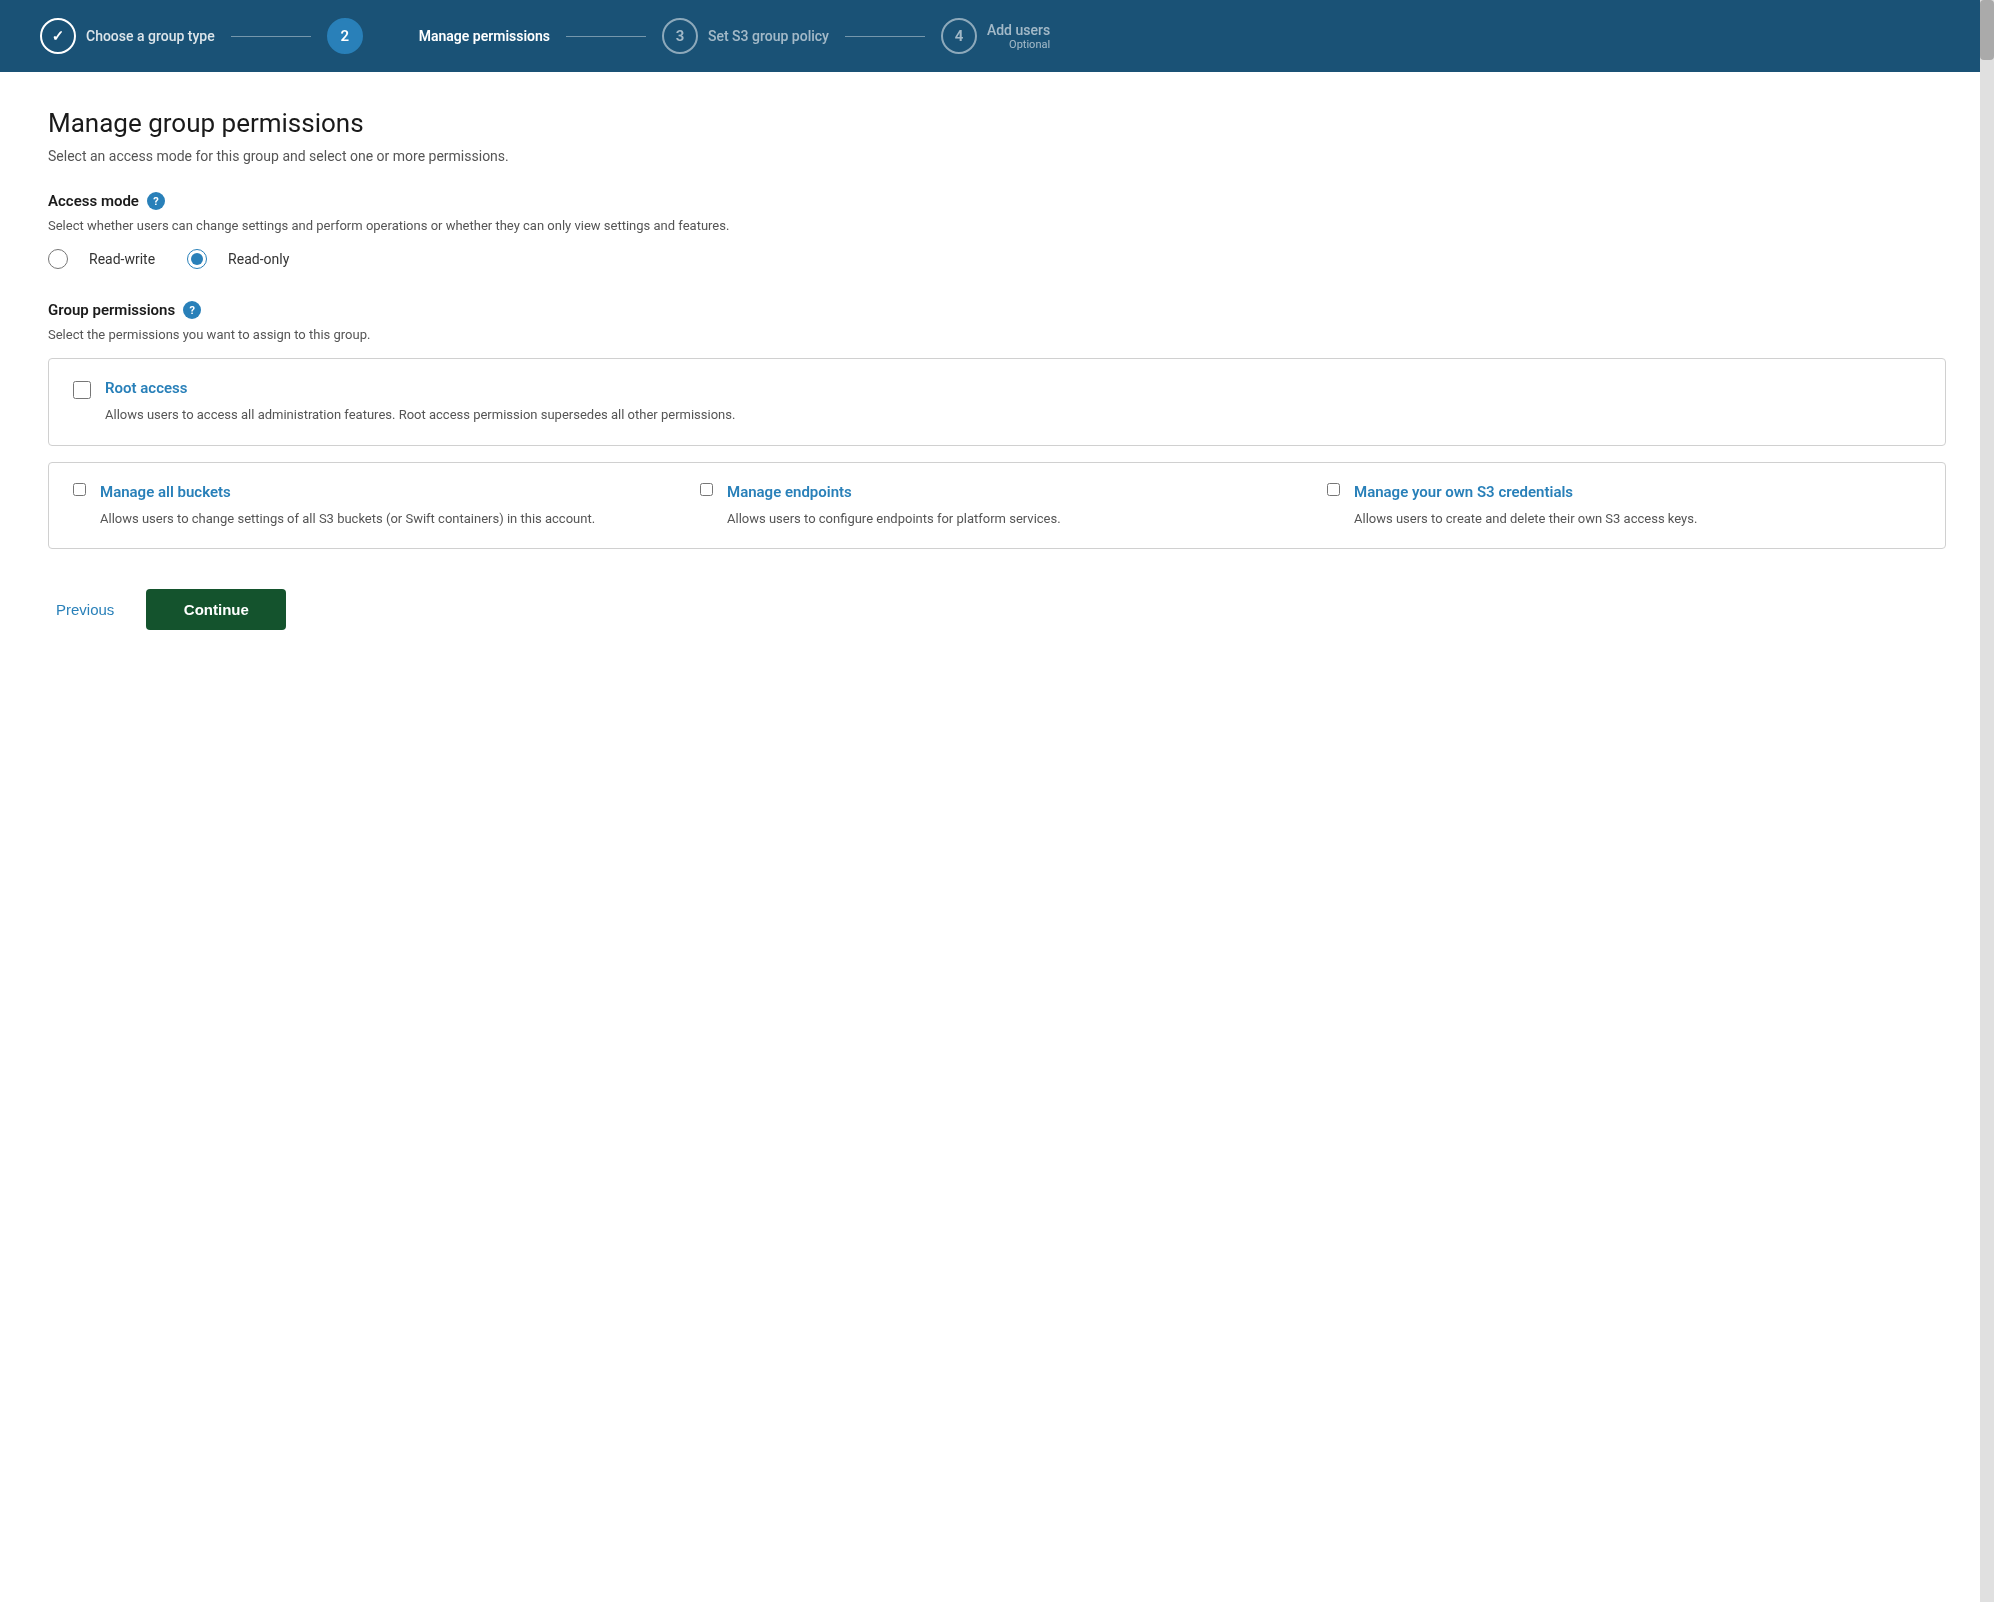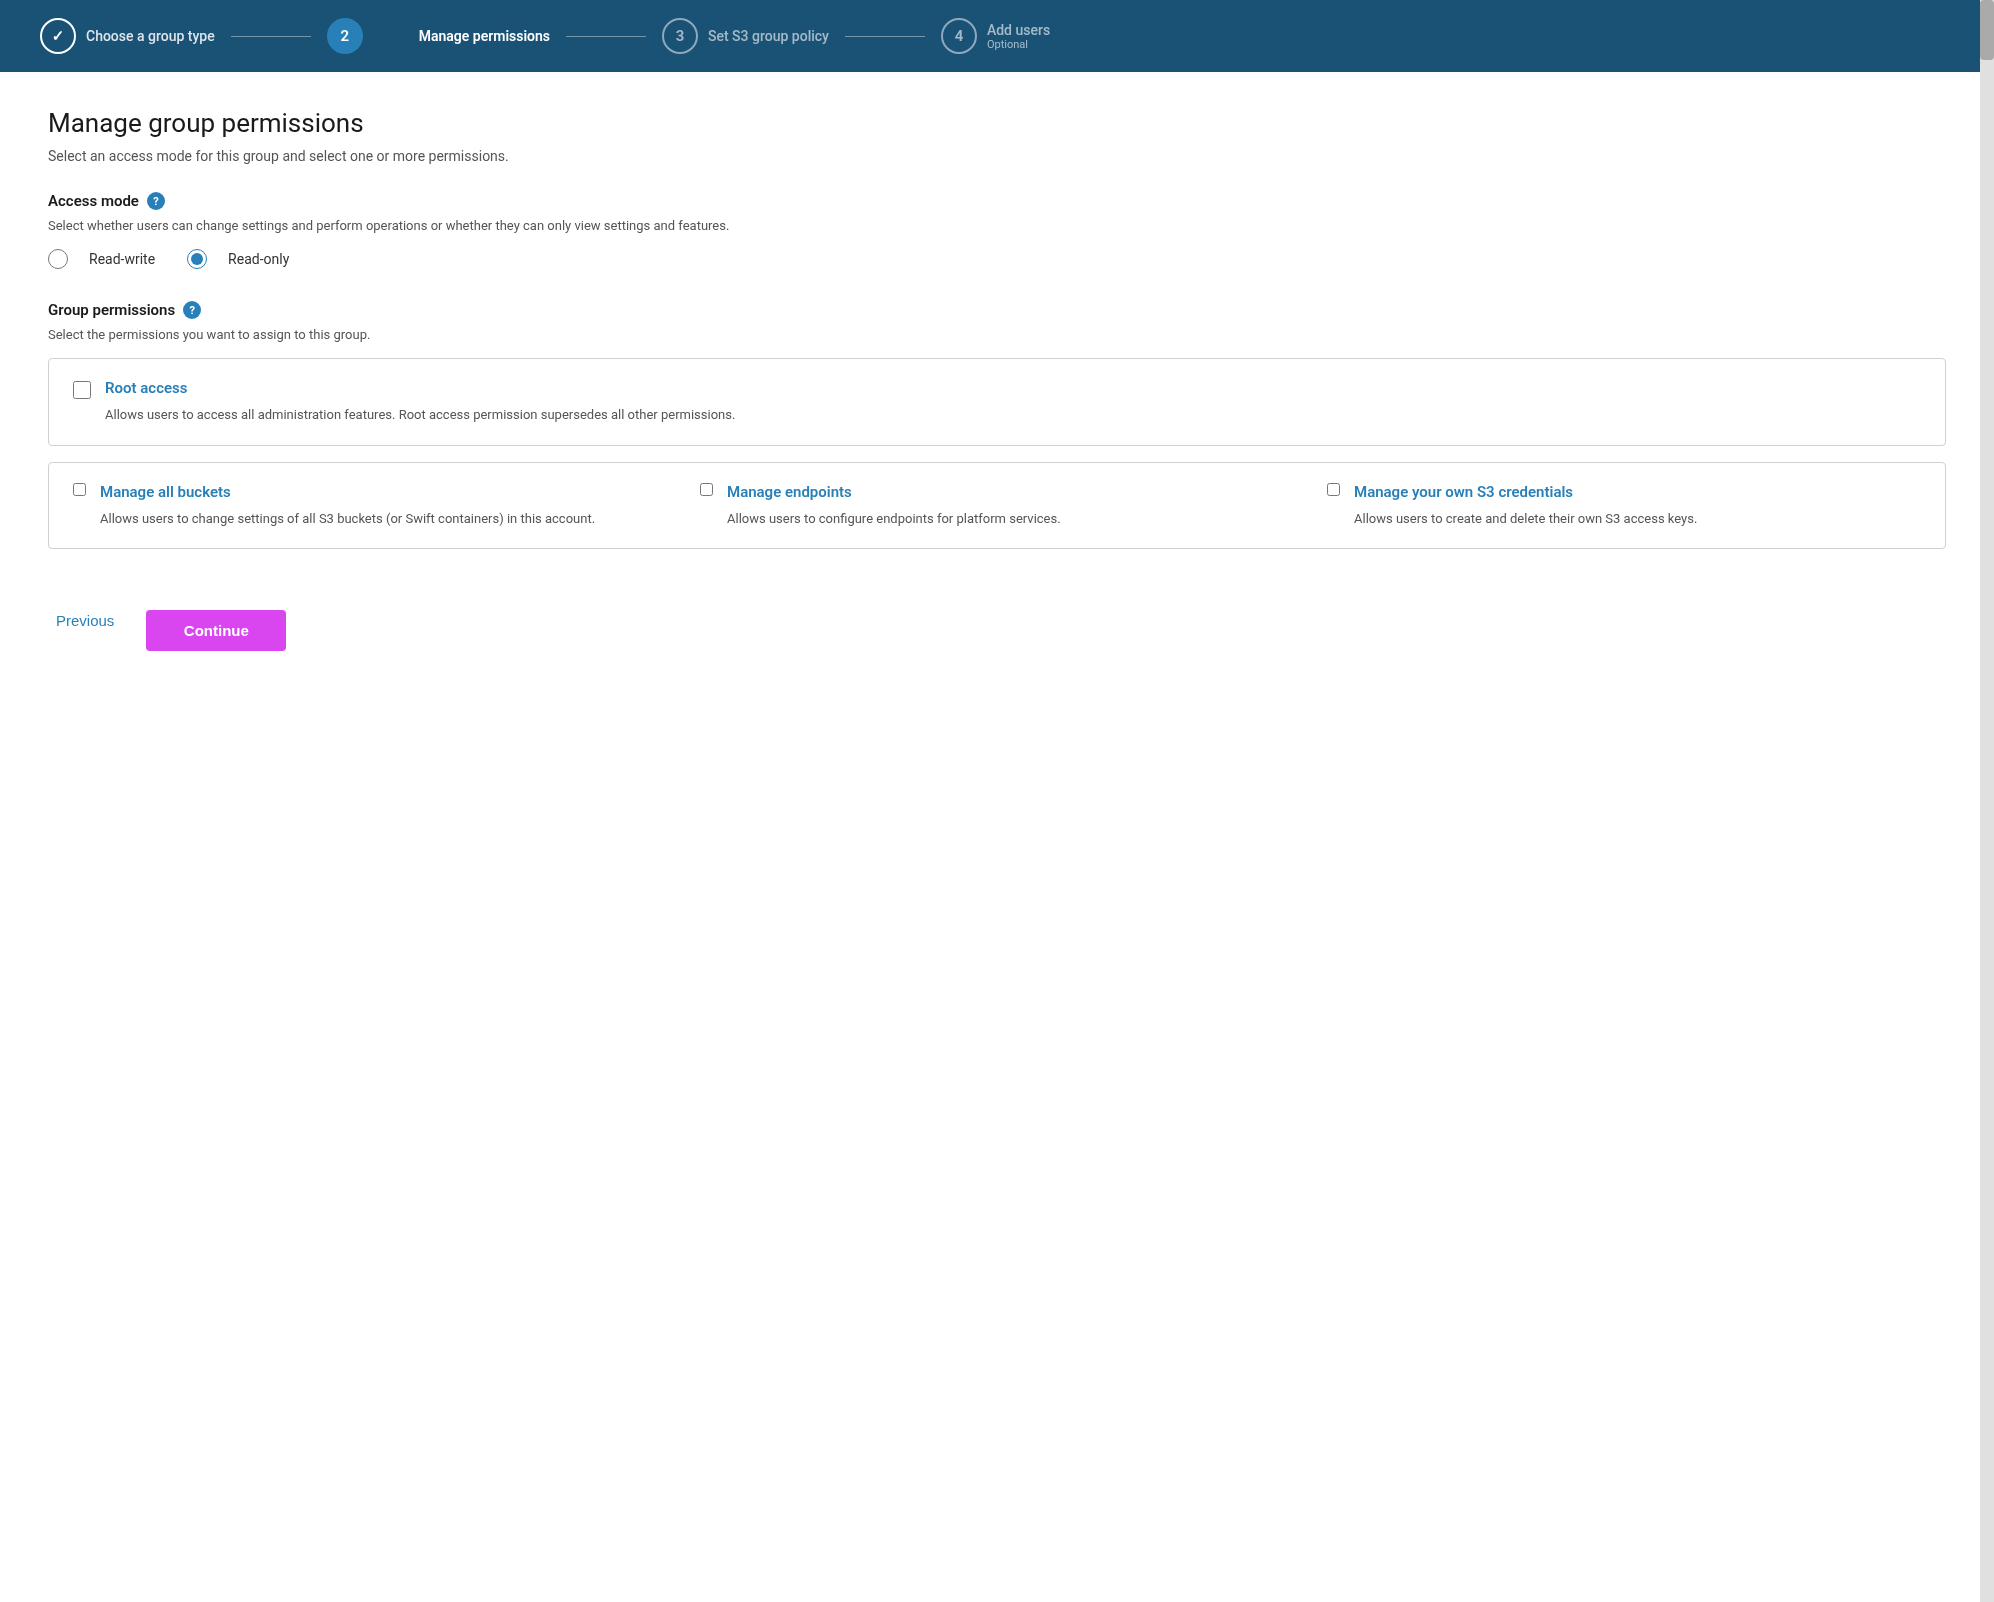--- a/index.html
+++ b/index.html
@@ -66,20 +66,21 @@
       flex: 1;
       height: 1px;
       background: rgba(255,255,255,0.4);
       margin: 0 16px;
       min-width: 40px;
       max-width: 80px;
     }
     .step-label-block {
       display: flex;
       flex-direction: column;
+      text-align: right;
     }
 
     
     .main-content {
       background: #fff;
       margin: 0;
       padding: 36px 48px 40px 48px;
       min-height: calc(100vh - 72px);
     }
 
@@ -202,30 +203,29 @@
     .btn-previous {
       background: transparent;
       border: none;
       color: #2980b9;
       font-size: 15px;
       cursor: pointer;
       padding: 10px 8px;
       font-weight: 500;
     }
     .btn-continue {
-      background: #d946ef;
+      background: #14532d;
       color: #fff;
       border: none;
       border-radius: 4px;
       padding: 12px 32px;
       font-size: 15px;
       font-weight: 600;
       cursor: pointer;
       min-width: 140px;
-      margin-top: 21px;
     }
 
     
     .page-wrapper {
       width: 1994px;
       min-height: 1602px;
       background: #fff;
       overflow: hidden;
       position: relative;
     }

